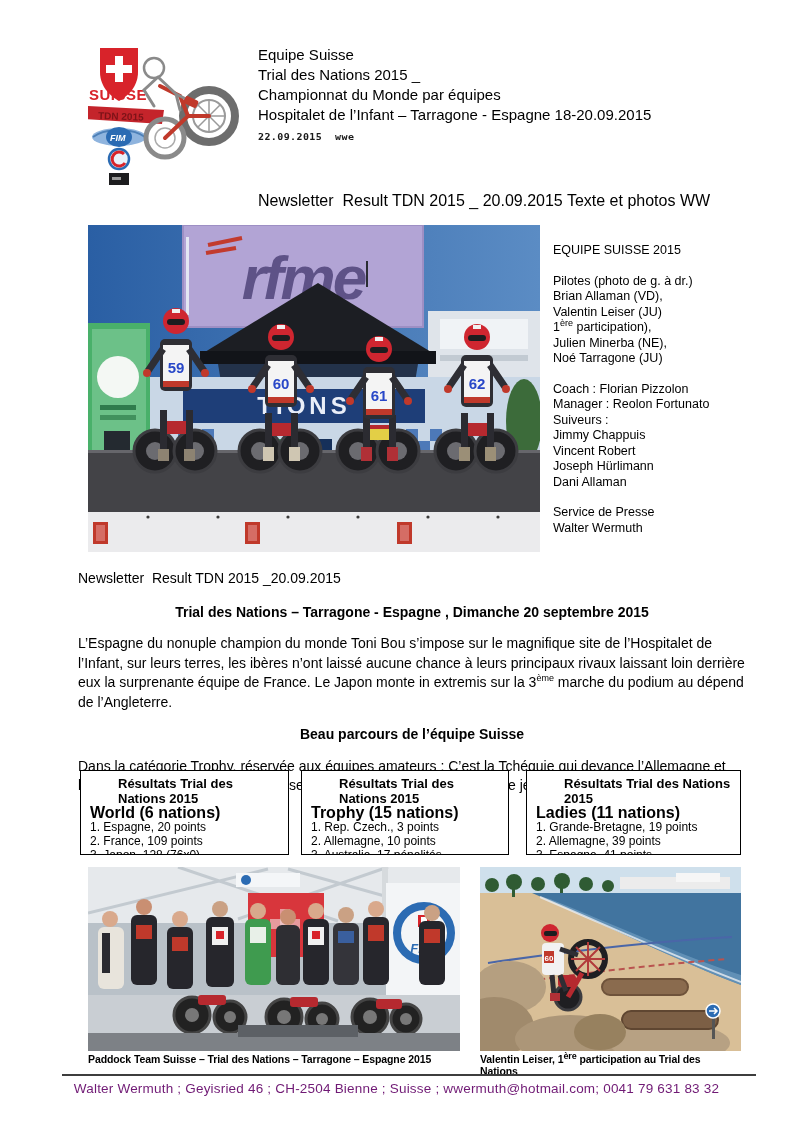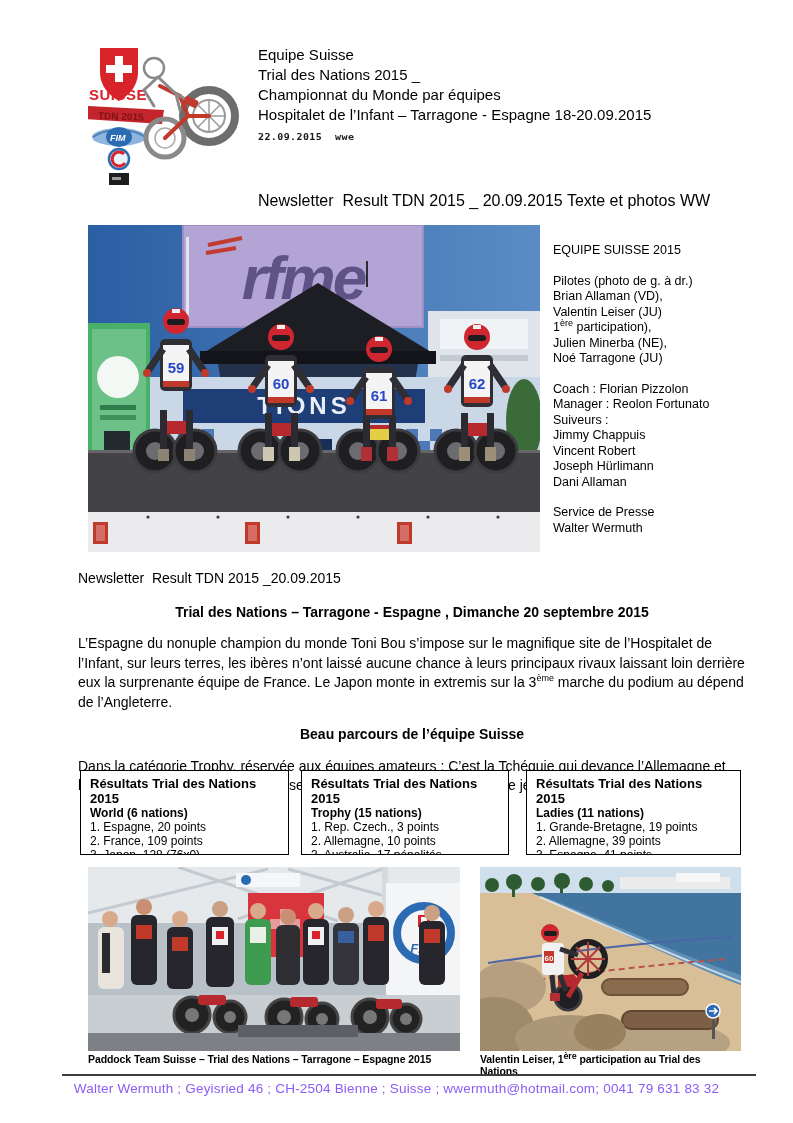--- a/index.html
+++ b/index.html
@@ -28,34 +28,34 @@
   #article h3{font-size:14px;line-height:19.5px;margin:12px;font-weight:700;text-align:center;}
   #article p{margin:0 0 13px 0;}
   sup{font-size:9px;vertical-align:super;line-height:0;}
 
   
   .result-box{top:770px;height:85px;border:1px solid #000;box-sizing:border-box;
               padding:5px 9px 0 9px;overflow:hidden;background:#fff;}
   #box-world{left:80px;width:209px;}
   #box-trophy{left:301px;width:208px;}
   #box-ladies{left:526px;width:215px;}
-  .result-box .bt{font-size:13px;font-weight:700;line-height:15px;}
-  .result-box .bs{font-size:12px;font-weight:700;line-height:14px;}
+  .result-box .bt{font-size:13px;font-weight:700;line-height:15px;margin-left:28px;}
+  .result-box .bs{font-size:16px;font-weight:700;line-height:14px;}
   .result-box .br{font-size:12px;line-height:14px;}
 
   
   #photo-left{left:88px;top:867px;width:372px;height:184px;}
   #photo-right{left:480px;top:867px;width:261px;height:184px;}
   .caption{top:1053px;font-size:10.5px;font-weight:700;text-align:left;letter-spacing:-.1px;}
   #caption-left{left:88px;width:372px;}
   #caption-right{left:480px;width:261px;}
 
   
   #footer-rule{left:62px;top:1074px;width:694px;height:2px;background:#3d3d3d;}
-  #footer-text{left:0;top:1081px;width:793px;text-align:center;font-size:13.5px;color:#8b5cf6;letter-spacing:.2px;}
+  #footer-text{left:0;top:1081px;width:793px;text-align:center;font-size:13.5px;color:#701a75;letter-spacing:.2px;}
 
   svg{display:block;}
 </style>
 </head>
 <body>
 
 <div id="logo" class="abs">
   <svg width="154" height="140" viewBox="0 0 154 140">
 
     <g>

